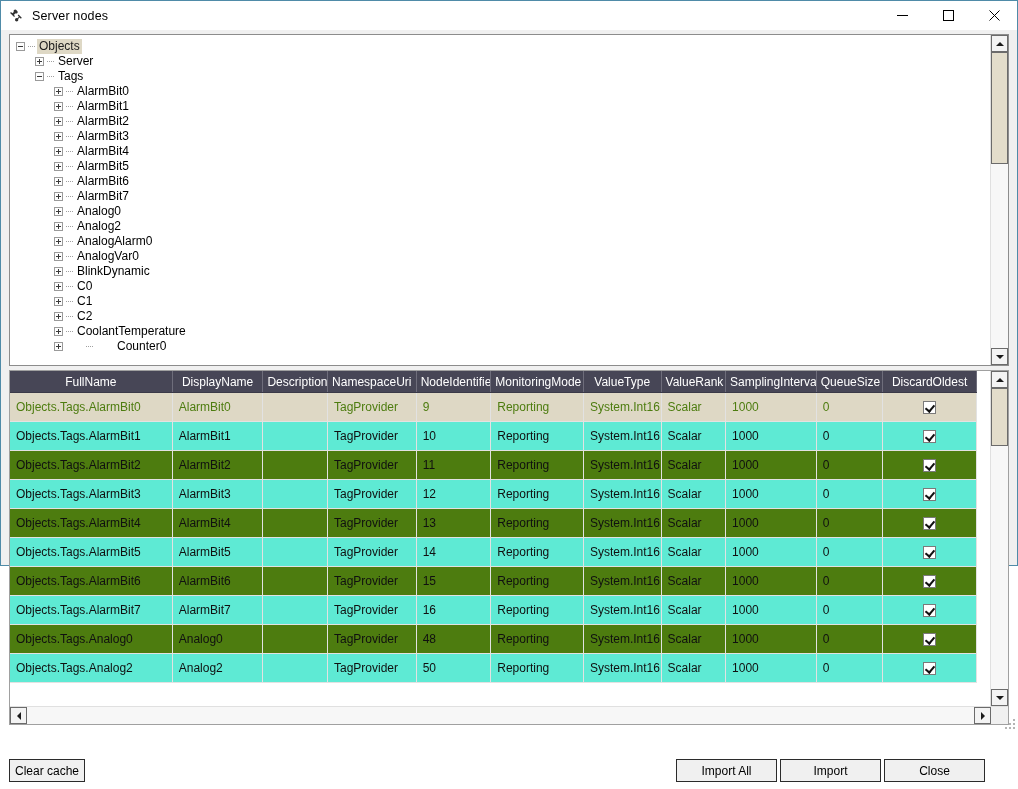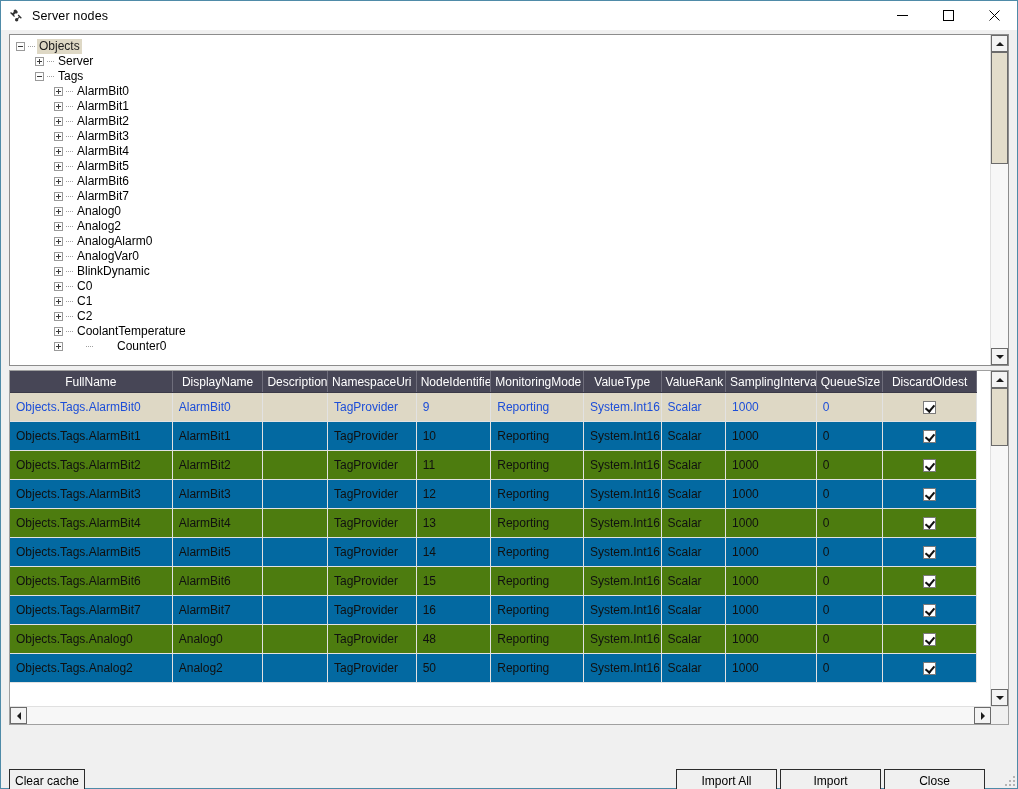--- a/index.html
+++ b/index.html
@@ -10,21 +10,21 @@
     width: 1018px; height: 789px;
     font-family: "Liberation Sans", sans-serif;
     font-size: 12px;
     color: #1a1a1a;
     overflow: hidden;
     position: relative;
   }
   .window {
     position: absolute;
     left: 0; top: 0;
-    width: 1018px; height: 789px;
+    width: 1018px; height: 566px;
     box-sizing: border-box;
     border: 1px solid #4f8ba8;
     background: #f0f0f0;
     display: flex;
     flex-direction: column;
   }
 
   
   .titlebar {
     height: 29px;
@@ -171,21 +171,21 @@
   }
   .tri-right {
     width: 0; height: 0;
     border-top: 4px solid transparent;
     border-bottom: 4px solid transparent;
     border-left: 4px solid #1a1a1a;
   }
 
   
   .grid-panel {
-    margin: 4px 8px 16px 8px;
+    margin: 4px 8px 6px 8px;
     flex: 0 0 355px;
     height: 355px;
     box-sizing: border-box;
     border: 1px solid #a0a0a0;
     background: #ffffff;
     display: flex;
     flex-direction: column;
     overflow: hidden;
   }
   .grid-body-wrap {
@@ -221,24 +221,24 @@
     height: 28px;
     padding: 0 6px;
     border-right: 1px solid #e2e2e2;
     border-bottom: 1px solid #e2e2e2;
     white-space: nowrap;
     overflow: hidden;
     color: #101010;
     vertical-align: middle;
   }
   table.grid tbody tr.alt td { background: #4d7c0f; }
-  table.grid tbody tr.normal td { background: #0369a1; }
+  table.grid tbody tr.normal td { background: #5eead4; }
   table.grid tbody tr.selected td {
     background: #ded8c5;
-    color: #1d4ed8;
+    color: #4d7c0f;
   }
   td.c-center { text-align: center; }
   .cellcheck {
     width: 13px; height: 13px;
     box-sizing: border-box;
     border: 1px solid #7a7a7a;
     background: #ffffff;
     display: inline-block;
     position: relative;
     vertical-align: middle;

